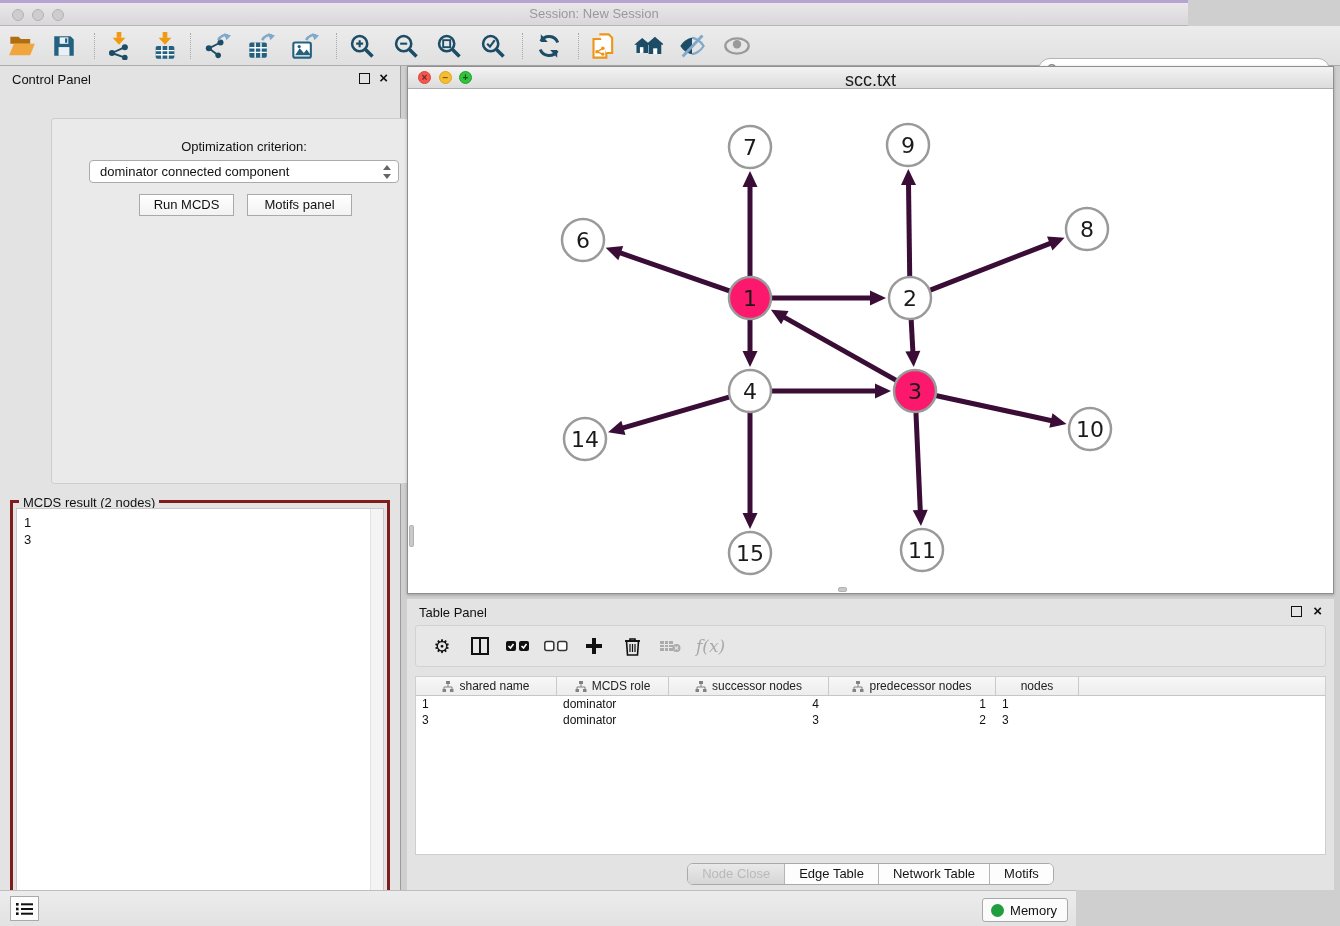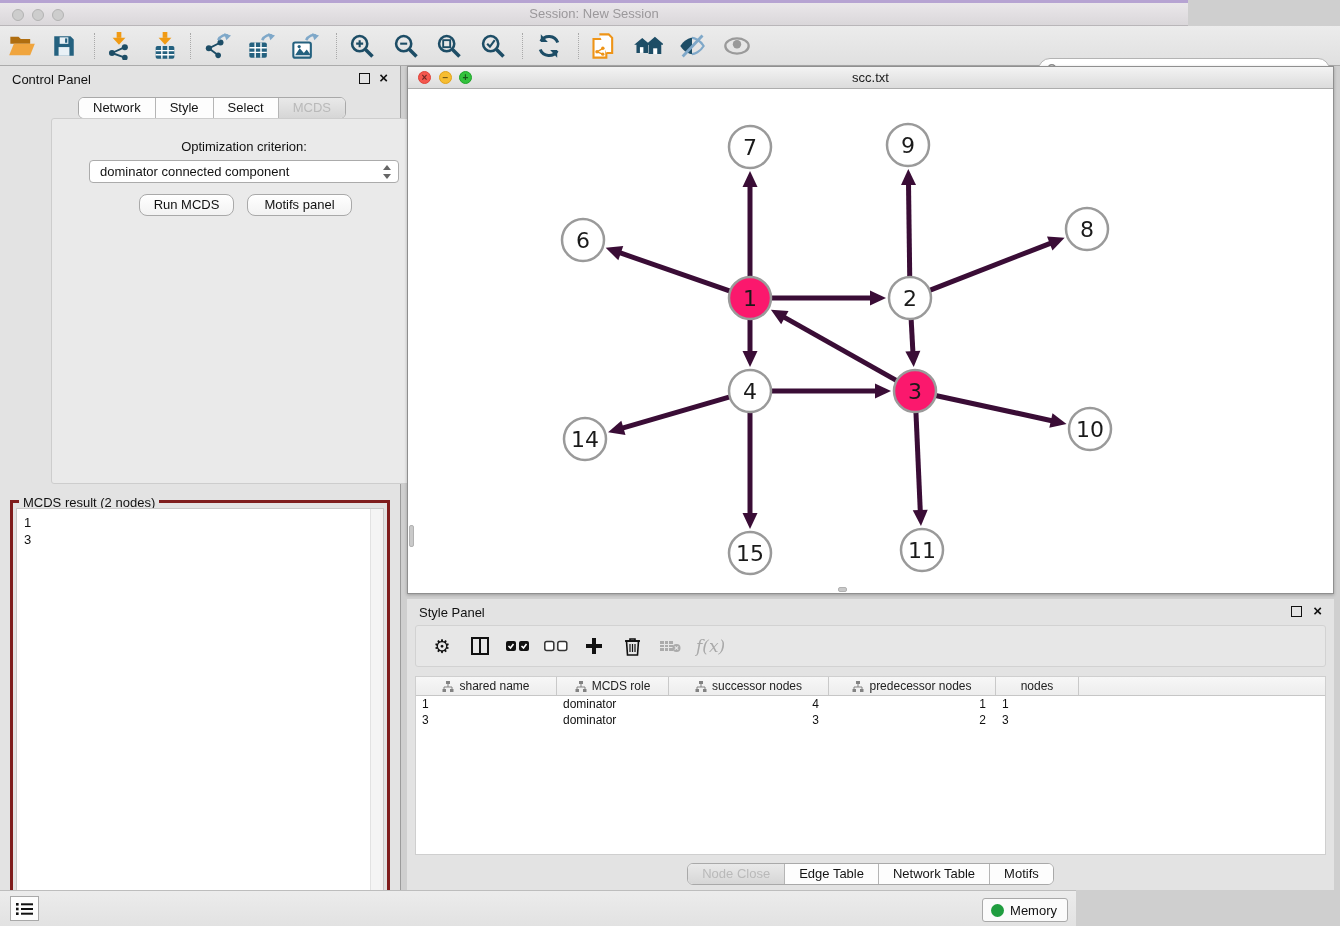--- a/index.html
+++ b/index.html
@@ -37,37 +37,37 @@
   .tab-group .tab:last-child { border-right:none; }
   .tab-group .tab.active { background:linear-gradient(#e9e9e9,#d6d6d6); color:#b9b9b9; }
 
   #cp-content { position:absolute; left:7px; top:52px; width:386px; height:366px;
     background:#eaeaea; border:1px solid #cdcdcd; border-radius:3px;margin-left:44px; }
   #opt-label { position:absolute; left:0; right:0; top:20px; text-align:center; font-size:13px; color:#111; }
   #opt-select { position:absolute; left:37px; top:41px; width:310px; height:23px; background:#fff;
     border:1px solid #ababab; border-radius:4px; font-size:13px; color:#111; line-height:21px; padding-left:10px; }
   #opt-select .stepper { position:absolute; right:6px; top:3px; }
   .cp-btn { position:absolute; top:75px; height:22px; background:linear-gradient(#ffffff,#f2f2f2);
-    border:1px solid #a9a9a9; border-radius:8px; font-size:13px; color:#111; text-align:center; line-height:20px; }
+    border:1px solid #a9a9a9; border-radius:0; font-size:13px; color:#111; text-align:center; line-height:20px; }
   #btn-run { left:87px; width:95px; }
   #btn-close { left:195px; width:105px; }
 
   #mcds-group { position:absolute; left:10px; top:434px; width:380px; height:482px;
     border:3px solid #7f1d1d; }
   #mcds-legend { position:absolute; left:6px; top:-8px; background:#e3e3e3; padding:0 4px; font-size:13px; color:#111; }
   #mcds-text { position:absolute; left:3px; top:5px; right:3px; bottom:3px; background:#fff;
     border:1px solid #c9c9c9; font-size:13px; color:#111; line-height:17px; padding:5px 0 0 7px; }
   #mcds-scroll { position:absolute; right:0; top:0; width:13px; height:100%; background:#f4f4f4; border-left:1px solid #e2e2e2; }
 
   
   #net-window { position:absolute; left:407px; top:66px; width:927px; height:528px;
     background:#fff; border:1px solid #8f8f8f; box-shadow:0 1px 3px rgba(0,0,0,0.25); }
   #net-titlebar { position:absolute; left:0; top:0; width:100%; height:22px;
     background:linear-gradient(#f3f3f3,#dcdcdc); border-bottom:1px solid #adadad; }
-  #net-title { position:absolute; left:0; right:0; top:3px; text-align:center; font-size:13px; color:#1a1a1a; }
+  #net-title { position:absolute; left:0; right:0; top:3px; text-align:center; font-size:18px; color:#1a1a1a; }
   .mac-dot { position:absolute; top:4px; width:13px; height:13px; border-radius:50%; font-size:10px; font-weight:bold;
     text-align:center; line-height:12px; color:rgba(0,0,0,0.55); }
   #dot-close { left:10px; background:#f4574e; border:1px solid #dd4138; }
   #dot-min   { left:31px; background:#f6bd32; border:1px solid #e0a21c; }
   #dot-max   { left:51px; background:#33c23d; border:1px solid #1fa32a; }
   #net-canvas { position:absolute; left:0; top:22px; width:925px; height:504px; background:#fff; }
   .scroll-thumb { position:absolute; background:#c9c9c9; border:1px solid #b2b2b2; border-radius:2px; }
 
   
   #table-panel { position:absolute; left:407px; top:599px; width:927px; height:291px; background:#e3e3e3; }
@@ -247,26 +247,20 @@
     <input id="search-input" value="" placeholder="" style="">
   </div>
 </div>
 
 <div id="control-panel">
   <div id="cp-titlebar">
     <div class="panel-title">Control Panel</div>
     <div class="panel-float" style="right:30px"></div>
     <div class="panel-close" style="right:12px">×</div>
   </div>
-  <div class="tab-group" style="left:78px; top:31px;">
-      <div class="tab">Network</div>
-      <div class="tab">Style</div>
-      <div class="tab">Select</div>
-      <div class="tab active">MCDS</div>
-    </div>
 
   <div id="cp-content">
     <div id="opt-label">Optimization criterion:</div>
     <div id="opt-select">
       <span>dominator connected component</span>
       <span class="stepper">
         <svg width="10" height="16" viewBox="0 0 10 16">
             <path d="M5 1l4 5H1z" fill="#666"></path>
             <path d="M5 15l4-5H1z" fill="#666"></path>
           </svg>
@@ -348,21 +342,21 @@
         <circle cx="342" cy="464" r="21" fill="#ffffff" stroke="#9a9a9a" stroke-width="2.5"></circle>
         <text x="342" y="471.5" text-anchor="middle" font-size="22" font-family="DejaVu Sans, sans-serif" fill="#1a1a1a">15</text>
       </svg>
     <div class="scroll-thumb" style="left:1px; top:436px; width:5px; height:22px;"></div>
     <div class="scroll-thumb" style="left:430px; top:498px; width:9px; height:5px;"></div>
   </div>
 </div>
 
 <div id="table-panel">
   <div style="position:absolute;left:0;top:0;width:100%;height:24px;">
-    <div class="panel-title">Style Panel</div>
+    <div class="panel-title">Table Panel</div>
     <div class="panel-float" style="right:32px"></div>
     <div class="panel-close" style="right:12px">×</div>
   </div>
 
   <div id="tp-toolbar">
     <div class="tp-icon">
         <span class="gear-glyph">⚙</span>
       </div>
     <div class="tp-icon">
       <svg width="20" height="20" viewBox="0 0 20 20">

